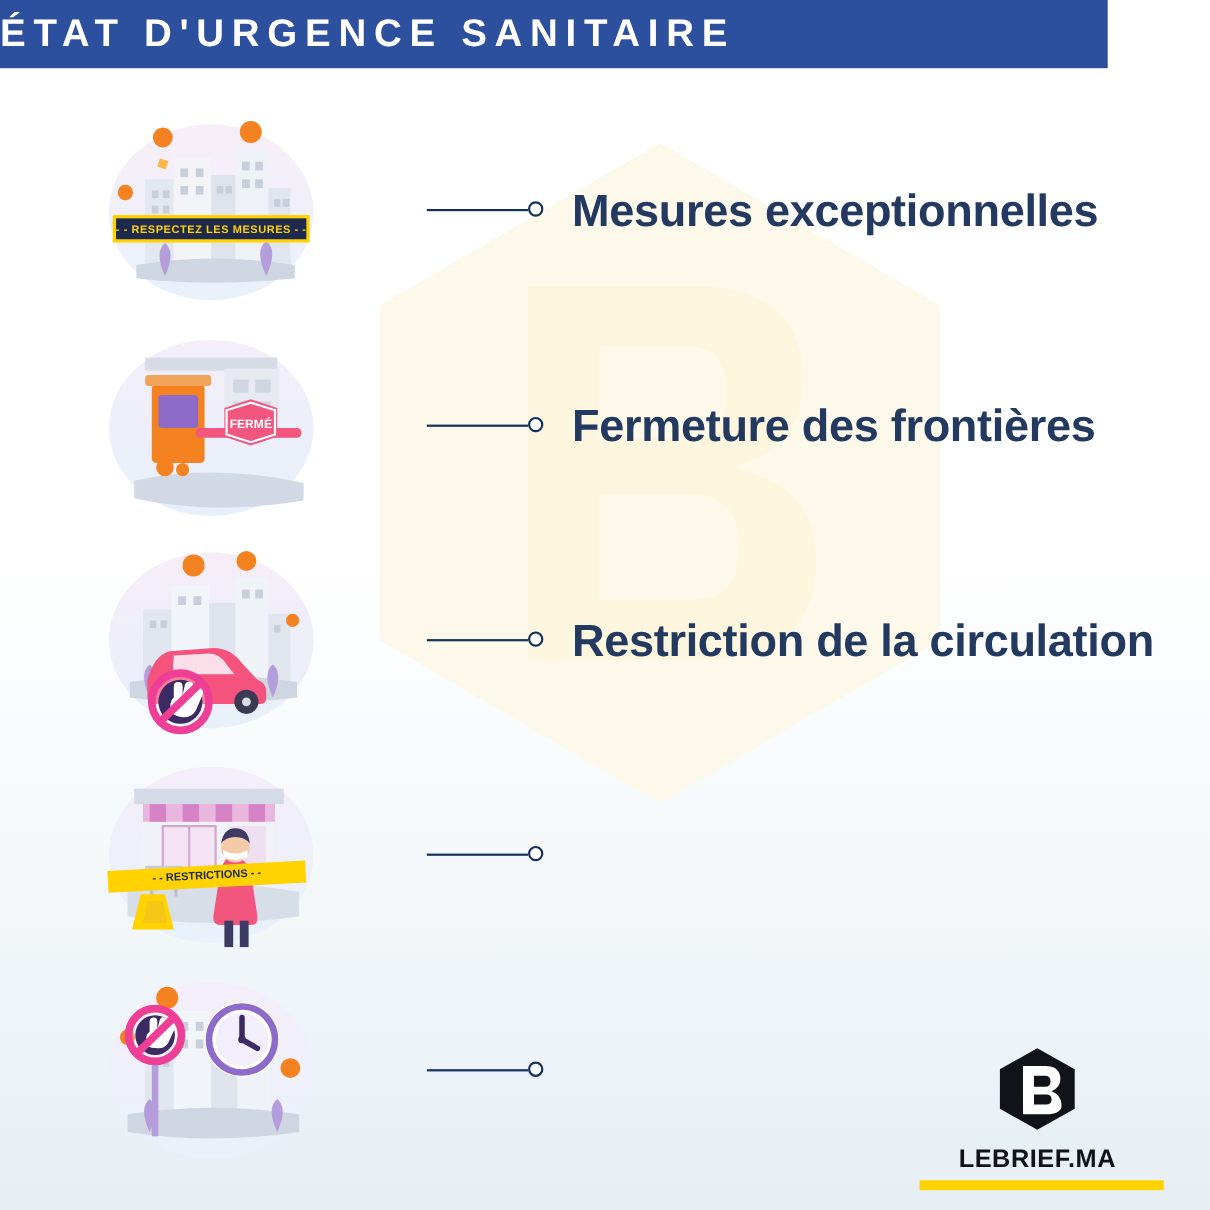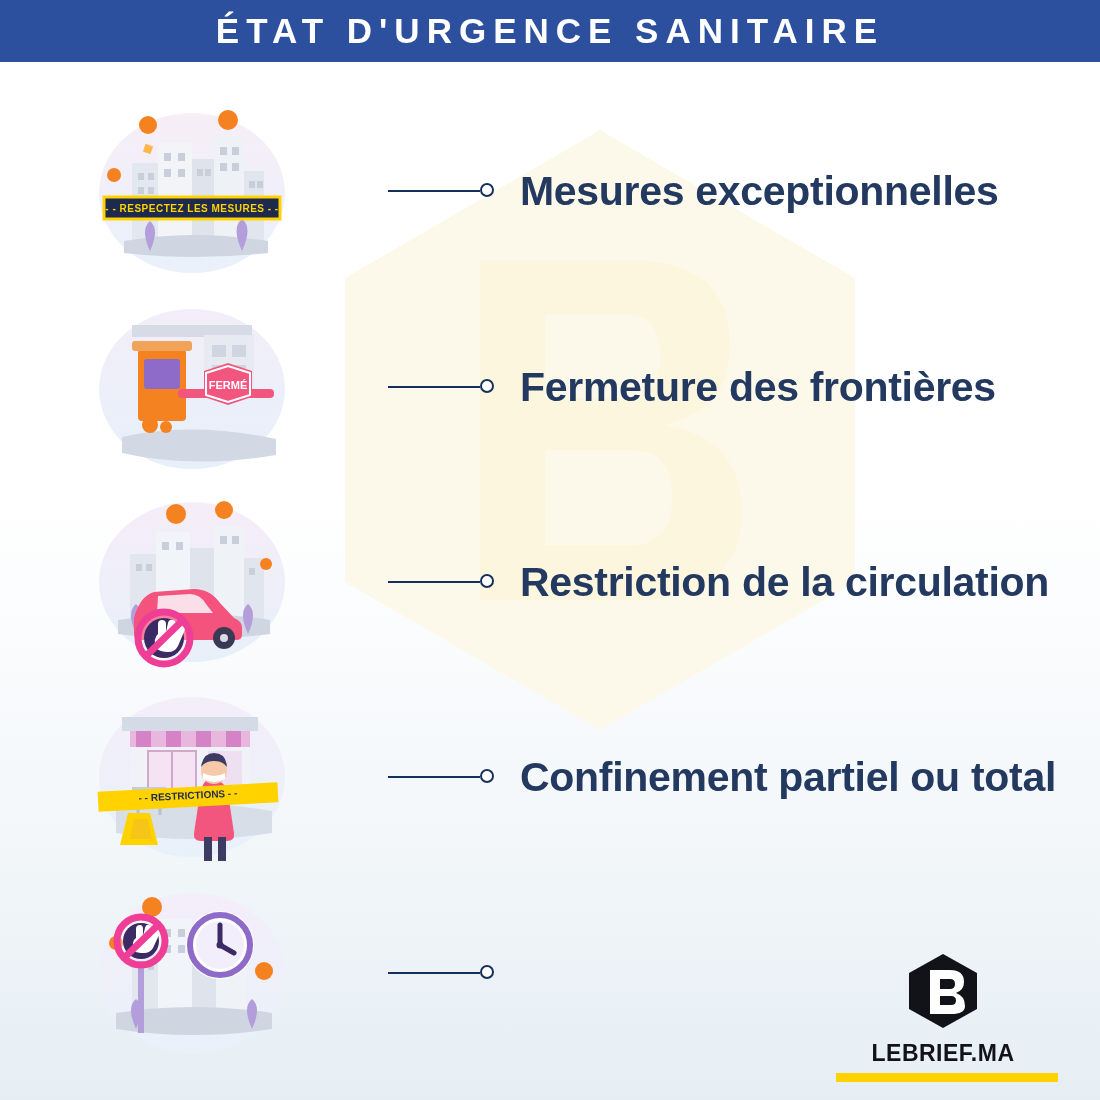--- a/index.html
+++ b/index.html
@@ -18,26 +18,26 @@
     width: 1100px;
     height: 1100px;
     background: linear-gradient(180deg, #ffffff 0%, #ffffff 45%, #f3f7fa 75%, #e6eef4 100%);
     overflow: hidden;
   }
 
   
   .header {
     position: absolute;
     left: 0; top: 0;
-    width: 1100px;
+    width: 1007px;
     height: 62px;
     background: #2c4f9e;
     display: flex;
     align-items: center;
-    justify-content: center;
+    justify-content: flex-start;
   }
   .header-title {
     color: #ffffff;
     font-size: 35px;
     font-weight: bold;
     letter-spacing: 7px;
     font-family: "Liberation Sans", sans-serif;
     white-space: nowrap;
   }
 
@@ -352,21 +352,20 @@
           <path d="M111 86 q11 6 22 0 l0 6 q-11 6 -22 0 z" fill="#ffffff"></path>
         </g>
         <rect x="6" y="100" width="180" height="20" fill="#ffd200" transform="rotate(-3 96 110)"></rect>
         <text x="96" y="112" font-family="Liberation Sans, sans-serif" font-size="10" font-weight="bold" fill="#1d2a4d" text-anchor="middle" transform="rotate(-3 96 110)">- - RESTRICTIONS - -</text>
       </svg>
     </div>
     <div class="connector">
       <div class="conn-line"></div>
       <div class="conn-dot"></div>
     </div>
-    <div class="label">Confinement partiel ou total</div>
   </div>
 
   <div class="row row-5">
     <div class="illus">
       <svg viewBox="0 0 200 180" xmlns="http://www.w3.org/2000/svg">
         <defs>
           <linearGradient id="g5" x1="0" y1="0" x2="0" y2="1">
             <stop offset="0%" stop-color="#f4eef9"></stop>
             <stop offset="100%" stop-color="#e9f1fa"></stop>
           </linearGradient>

